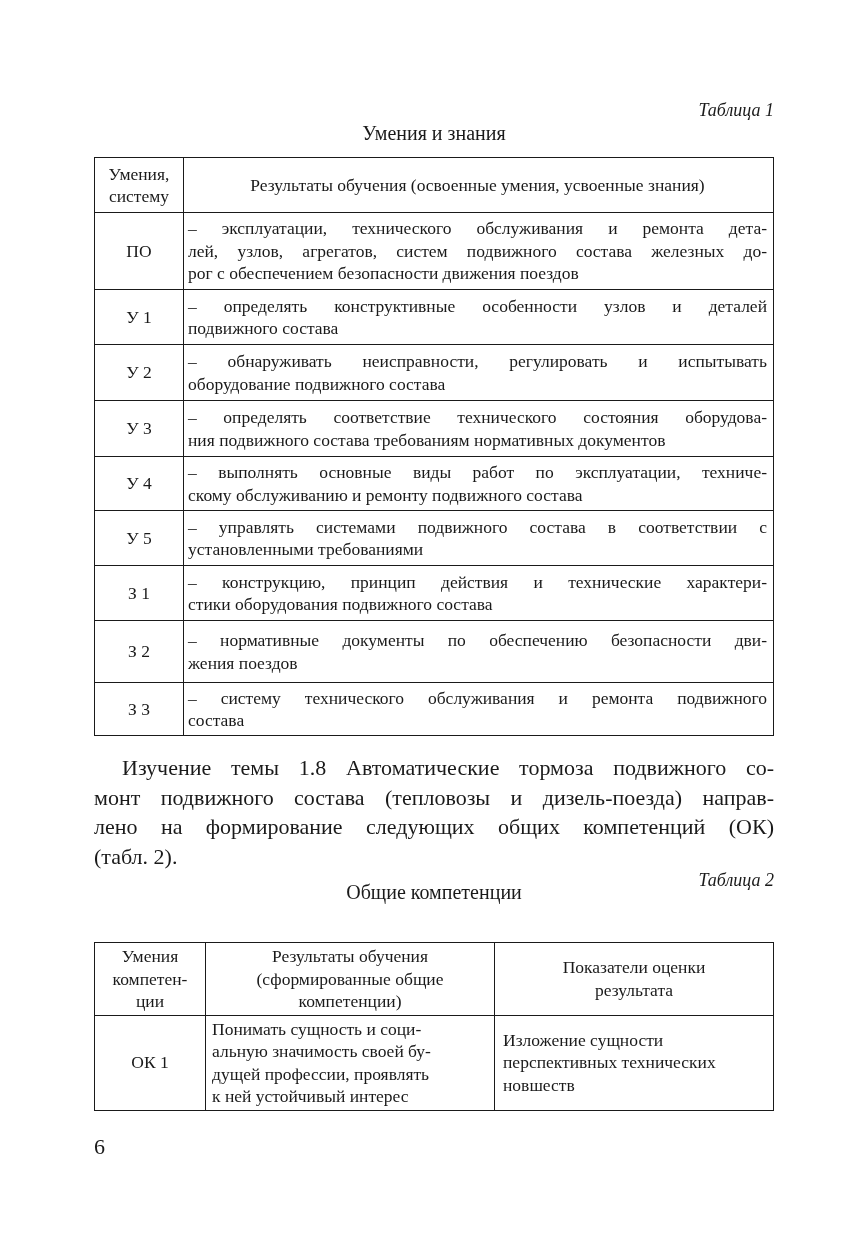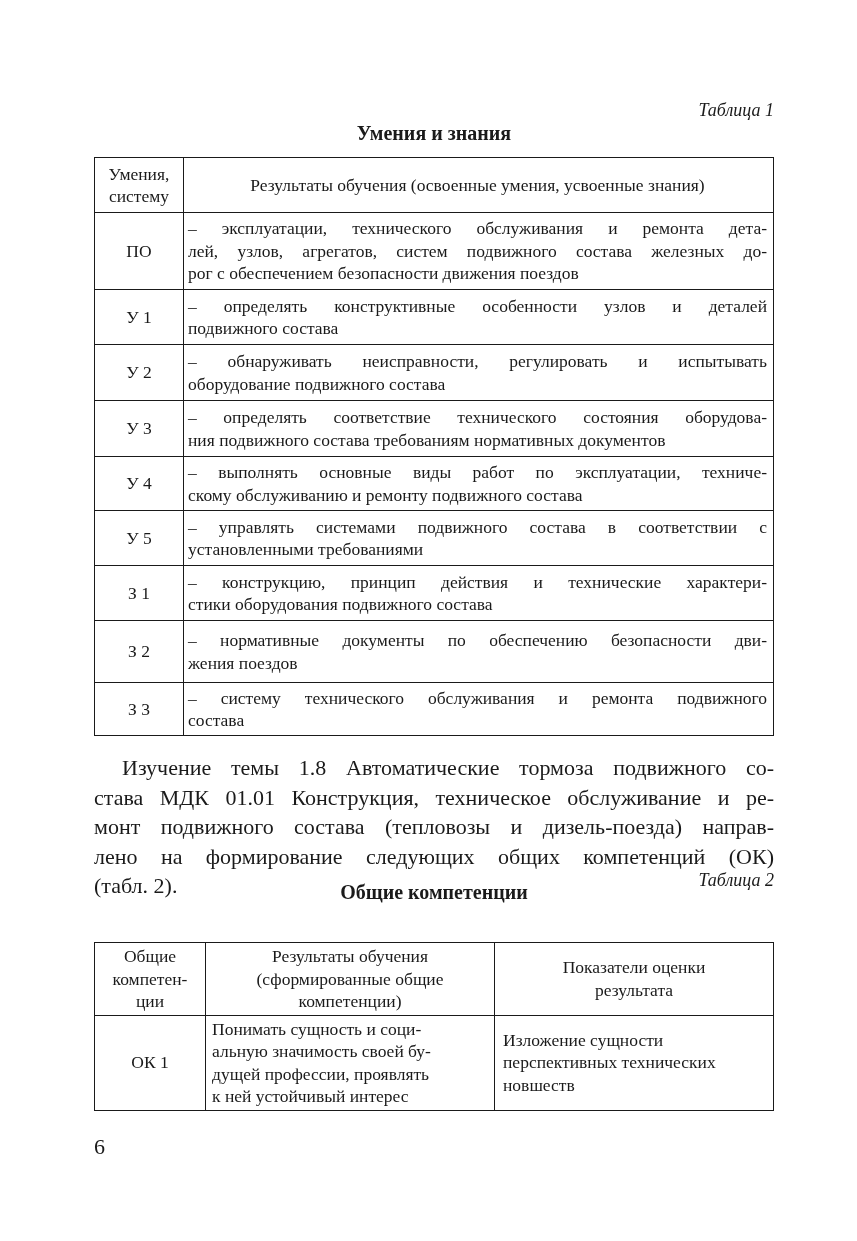--- a/index.html
+++ b/index.html
@@ -1,21 +1,21 @@
 <!DOCTYPE html>
 <html><head>
 <meta charset="utf-8">
 <style>
   html, body { margin: 0; padding: 0; background: #ffffff; }
   body { width: 857px; height: 1241px; position: relative; overflow: hidden;
          font-family: "Liberation Serif", "DejaVu Serif", serif; color: #1a1a1a; }
   .page { position: absolute; left: 94px; top: 0; width: 680px; }
 
   .tbl-caption { position: absolute; right: 0; font-style: italic; font-size: 18px; margin-left: 8px; }
-  .tbl-title { position: absolute; left: 0; width: 100%; text-align: center; font-weight: bold; font-size: 20px; }
+  .tbl-title { position: absolute; left: 0; width: 100%; text-align: center; font-weight: normal; font-size: 20px; }
 
   table { border-collapse: collapse; position: absolute; left: 0; width: 680px; table-layout: fixed; }
   td { border: 1.3px solid #1a1a1a; font-size: 17.5px; line-height: 22.5px; vertical-align: middle; }
 
   #t1 td.code { text-align: center; width: 88px; padding: 0; }
   #t1 td.desc { text-align: justify; text-align-last: justify; padding: 3px 6px 3px 4px; }
   #t1 tr.head td { height: 48px; }
   #t1 td.headdesc { text-align: center; text-align-last: center; }
 
   .hl { display: block; text-align: justify; text-align-last: justify; }
@@ -115,34 +115,33 @@
       <td class="desc">
         <span class="hl">– систему технического обслуживания и ремонта подвижного</span>
         <span class="hl end">состава</span>
       </td>
     </tr>
   </tbody>
     </table>
 
   <div class="para">
     <span class="ln first">Изучение темы 1.8 Автоматические тормоза подвижного со-</span>
-    <span class="ln">става МДК 01.01 Конструкция, техническое обслуживание и ре-</span>
     <span class="ln">монт подвижного состава (тепловозы и дизель-поезда) направ-</span>
     <span class="ln">лено на формирование следующих общих компетенций (ОК)</span>
     <span class="ln end">(табл. 2).</span>
   </div>
 
   <div class="tbl-caption" style="top:870px;">Таблица 2</div>
   <div class="tbl-title" style="top:881px;">Общие компетенции</div>
 
   <table id="t2" style="top:942px;">
     <tbody>
         <tr class="head" style="height:71px">
       <td class="c1">
-        <span style="display:block">Общие</span>
+        <span style="display:block">Умения</span>
         <span style="display:block">компетен-</span>
         <span style="display:block">ции</span>
       </td>
       <td class="c2">
         <span style="display:block">Результаты обучения</span>
         <span style="display:block">(сформированные общие</span>
         <span style="display:block">компетенции)</span>
       </td>
       <td class="c3">
         <span style="display:block">Показатели оценки</span>

